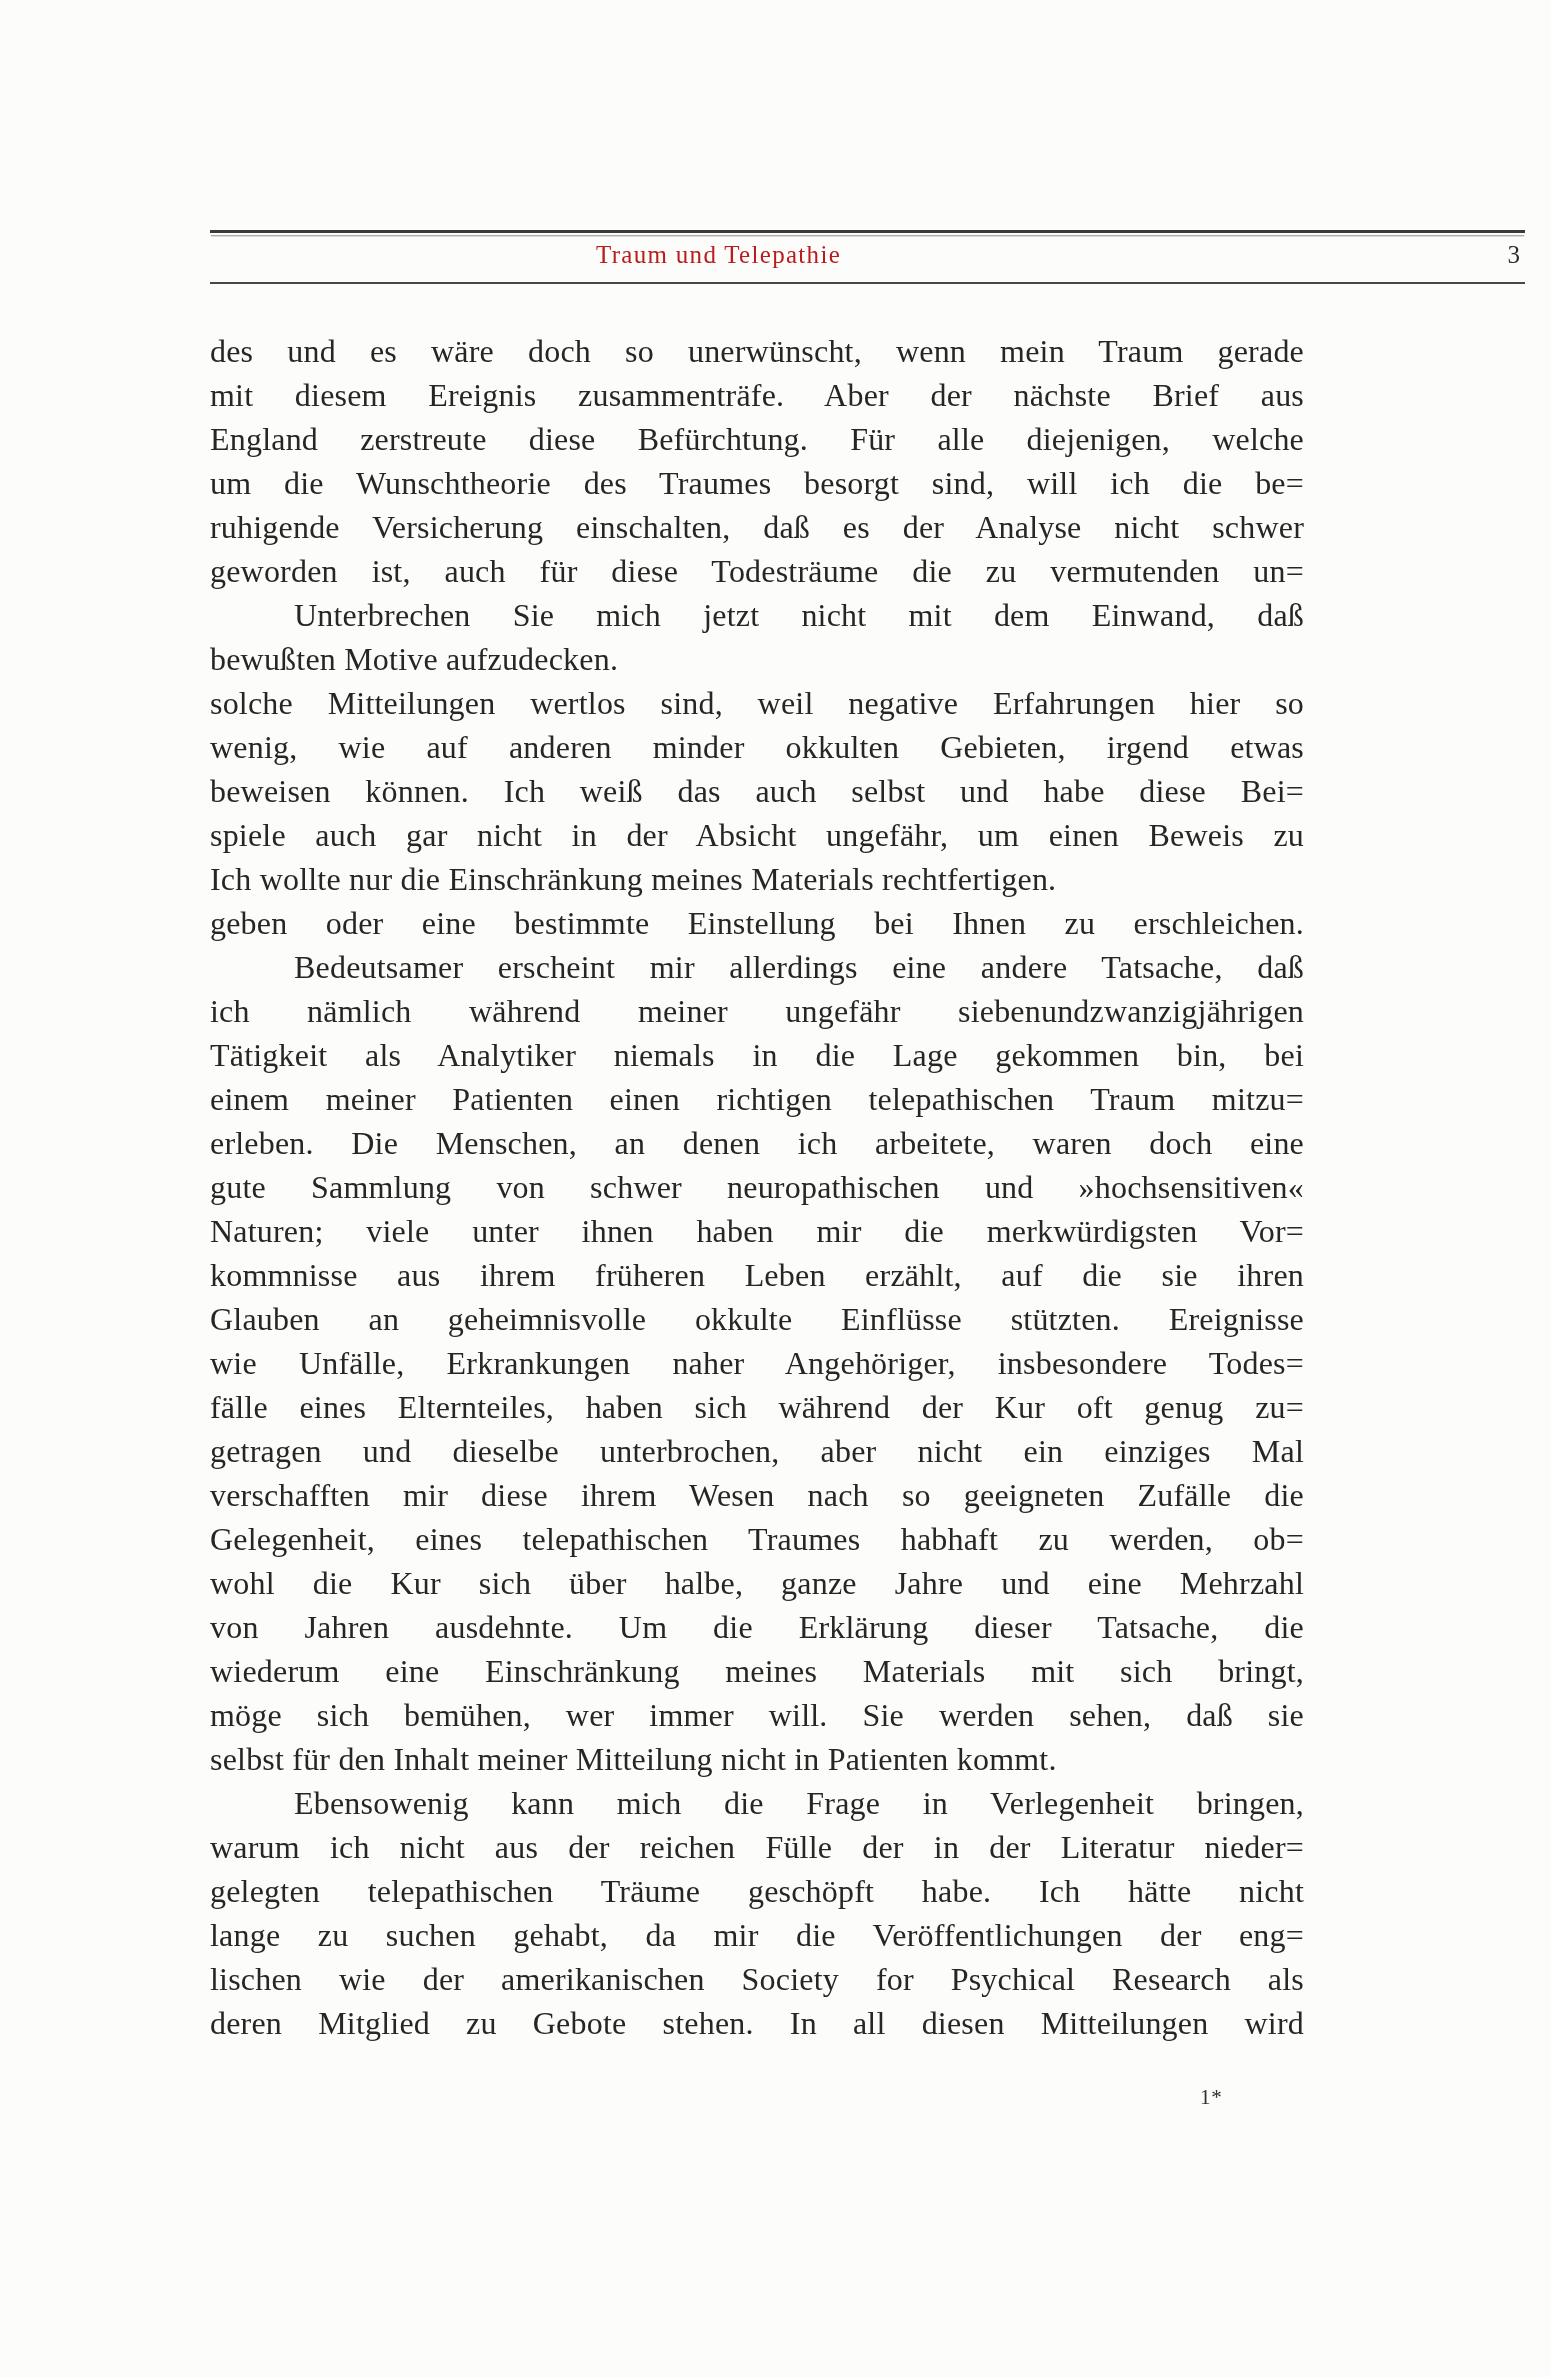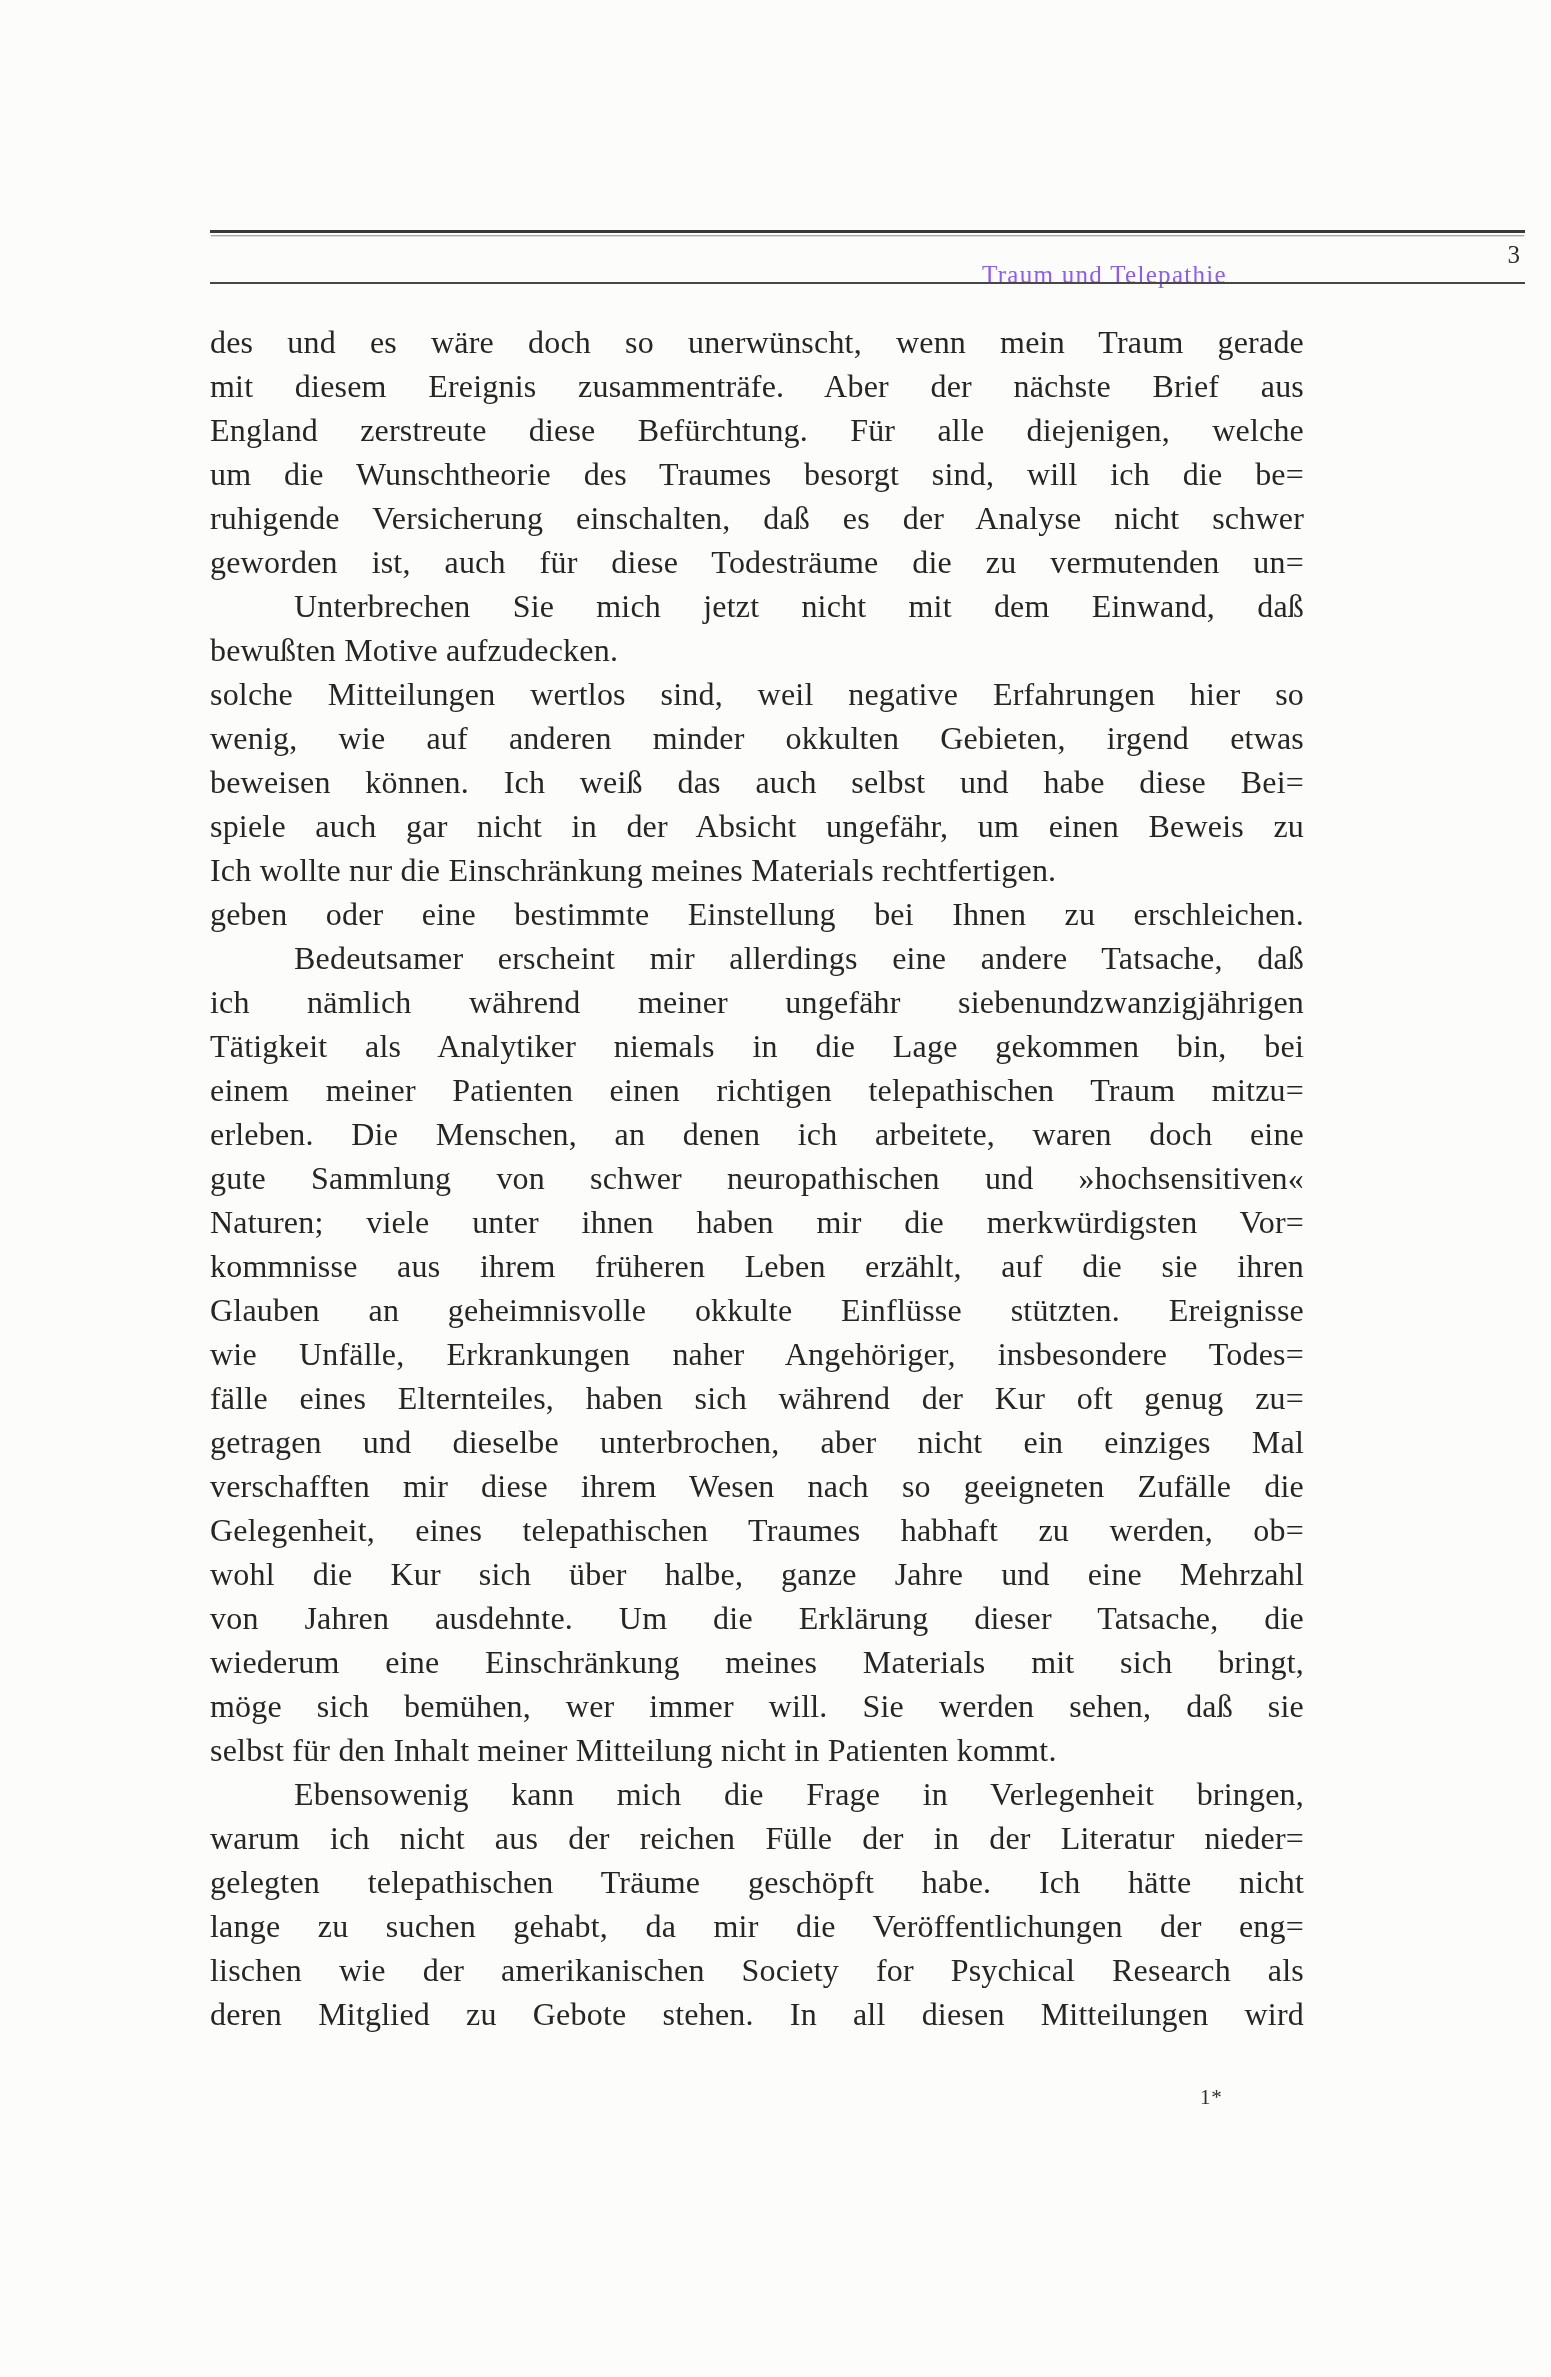--- a/index.html
+++ b/index.html
@@ -37,38 +37,37 @@
   .rule-bottom {
     top: 52px;
     height: 1.7px;
     background: #474747;
   }
   .head-title {
     position: absolute;
     top: 11px;
     left: 0;
     width: 1017px;
-    text-align: right;
+    text-align: center;
     font-size: 25px;
     letter-spacing: 1.3px;
-    color: #8b5cf6;
+    color: #b91c1c;
     white-space: nowrap;
-    margin-top: 20px;
   }
   .page-number {
     position: absolute;
     top: 11px;
     right: 5px;
     font-size: 25px;
     color: #2e2e2e;
   }
   .body-text {
     position: absolute;
     left: 210px;
-    top: 320px;
+    top: 329px;
     width: 1094px;
     font-size: 32px;
     line-height: 44px;
     letter-spacing: 0.2px;
   }
   .line {
     text-align: justify;
     text-align-last: justify;
   }
   .line.flush {

